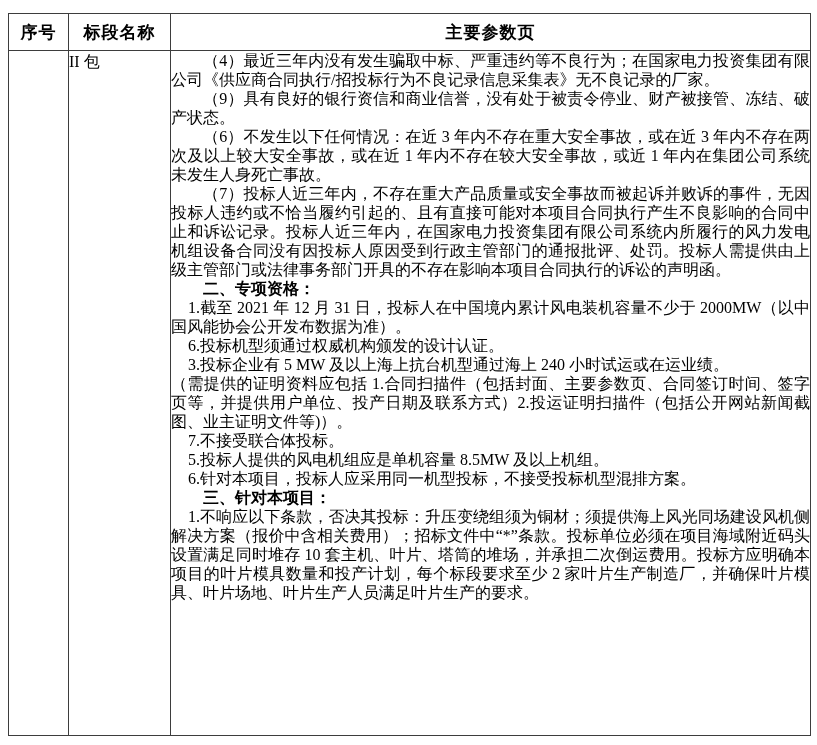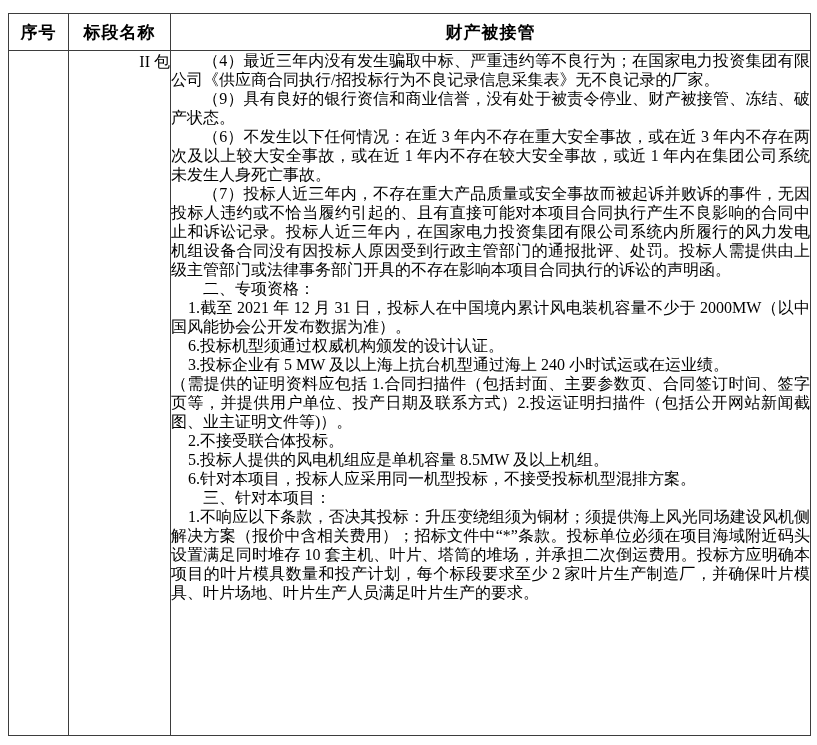--- a/index.html
+++ b/index.html
@@ -43,68 +43,67 @@
   td {
     vertical-align: top;
     font-size: 16px;
   }
   td.serial-cell {
     height: 684px;
   }
   td.section-cell {
     padding: 2px 4px 0 7px;
     line-height: 21px;
-    text-align: right;
   }
   td.req-cell {
     padding: 3px 2px 0 2px;
     line-height: 19px;
     margin-left: 28px;
   }
   td.req-cell p {
     margin: 0;
     text-align: justify;
   }
   td.req-cell p.indent2 { text-indent: 32px; }
   td.req-cell p.indent1 { text-indent: 17px; }
-  td.req-cell p.heading { text-indent: 32px; font-weight: normal; }
+  td.req-cell p.heading { text-indent: 32px; font-weight: bold; }
   td.req-cell p.flush   { text-indent: 0; }
 </style>
 </head>
 <body>
 
 <div class="canvas">
   <table class="doc-table">
     <colgroup>
       <col class="c-serial">
       <col class="c-section">
       <col class="c-req">
     </colgroup>
     <thead>
       <tr>
         <th>序号</th>
         <th>标段名称</th>
-        <th>财产被接管</th>
+        <th>主要参数页</th>
       </tr>
     </thead>
     <tbody>
       <tr>
         <td class="serial-cell"></td>
         <td class="section-cell">II 包</td>
         <td class="req-cell">
             <p class="indent2">（4）最近三年内没有发生骗取中标、严重违约等不良行为；在国家电力投资集团有限公司《供应商合同执行/招投标行为不良记录信息采集表》无不良记录的厂家。</p>
             <p class="indent2">（9）具有良好的银行资信和商业信誉，没有处于被责令停业、财产被接管、冻结、破产状态。</p>
             <p class="indent2">（6）不发生以下任何情况：在近 3 年内不存在重大安全事故，或在近 3 年内不存在两次及以上较大安全事故，或在近 1 年内不存在较大安全事故，或近 1 年内在集团公司系统未发生人身死亡事故。</p>
             <p class="indent2">（7）投标人近三年内，不存在重大产品质量或安全事故而被起诉并败诉的事件，无因投标人违约或不恰当履约引起的、且有直接可能对本项目合同执行产生不良影响的合同中止和诉讼记录。投标人近三年内，在国家电力投资集团有限公司系统内所履行的风力发电机组设备合同没有因投标人原因受到行政主管部门的通报批评、处罚。投标人需提供由上级主管部门或法律事务部门开具的不存在影响本项目合同执行的诉讼的声明函。</p>
             <p class="heading">二、专项资格：</p>
             <p class="indent1">1.截至 2021 年 12 月 31 日，投标人在中国境内累计风电装机容量不少于 2000MW（以中国风能协会公开发布数据为准）。</p>
             <p class="indent1">6.投标机型须通过权威机构颁发的设计认证。</p>
             <p class="indent1">3.投标企业有 5 MW 及以上海上抗台机型通过海上 240 小时试运或在运业绩。</p>
             <p class="flush">（需提供的证明资料应包括 1.合同扫描件（包括封面、主要参数页、合同签订时间、签字页等，并提供用户单位、投产日期及联系方式）2.投运证明扫描件（包括公开网站新闻截图、业主证明文件等)）。</p>
-            <p class="indent1">2.不接受联合体投标。</p>
+            <p class="indent1">7.不接受联合体投标。</p>
             <p class="indent1">5.投标人提供的风电机组应是单机容量 8.5MW 及以上机组。</p>
             <p class="indent1">6.针对本项目，投标人应采用同一机型投标，不接受投标机型混排方案。</p>
             <p class="heading">三、针对本项目：</p>
             <p class="indent1">1.不响应以下条款，否决其投标：升压变绕组须为铜材；须提供海上风光同场建设风机侧解决方案（报价中含相关费用）；招标文件中“*”条款。投标单位必须在项目海域附近码头设置满足同时堆存 10 套主机、叶片、塔筒的堆场，并承担二次倒运费用。投标方应明确本项目的叶片模具数量和投产计划，每个标段要求至少 2 家叶片生产制造厂，并确保叶片模具、叶片场地、叶片生产人员满足叶片生产的要求。</p>
           </td>
       </tr>
     </tbody>
   </table>
 </div>
 

